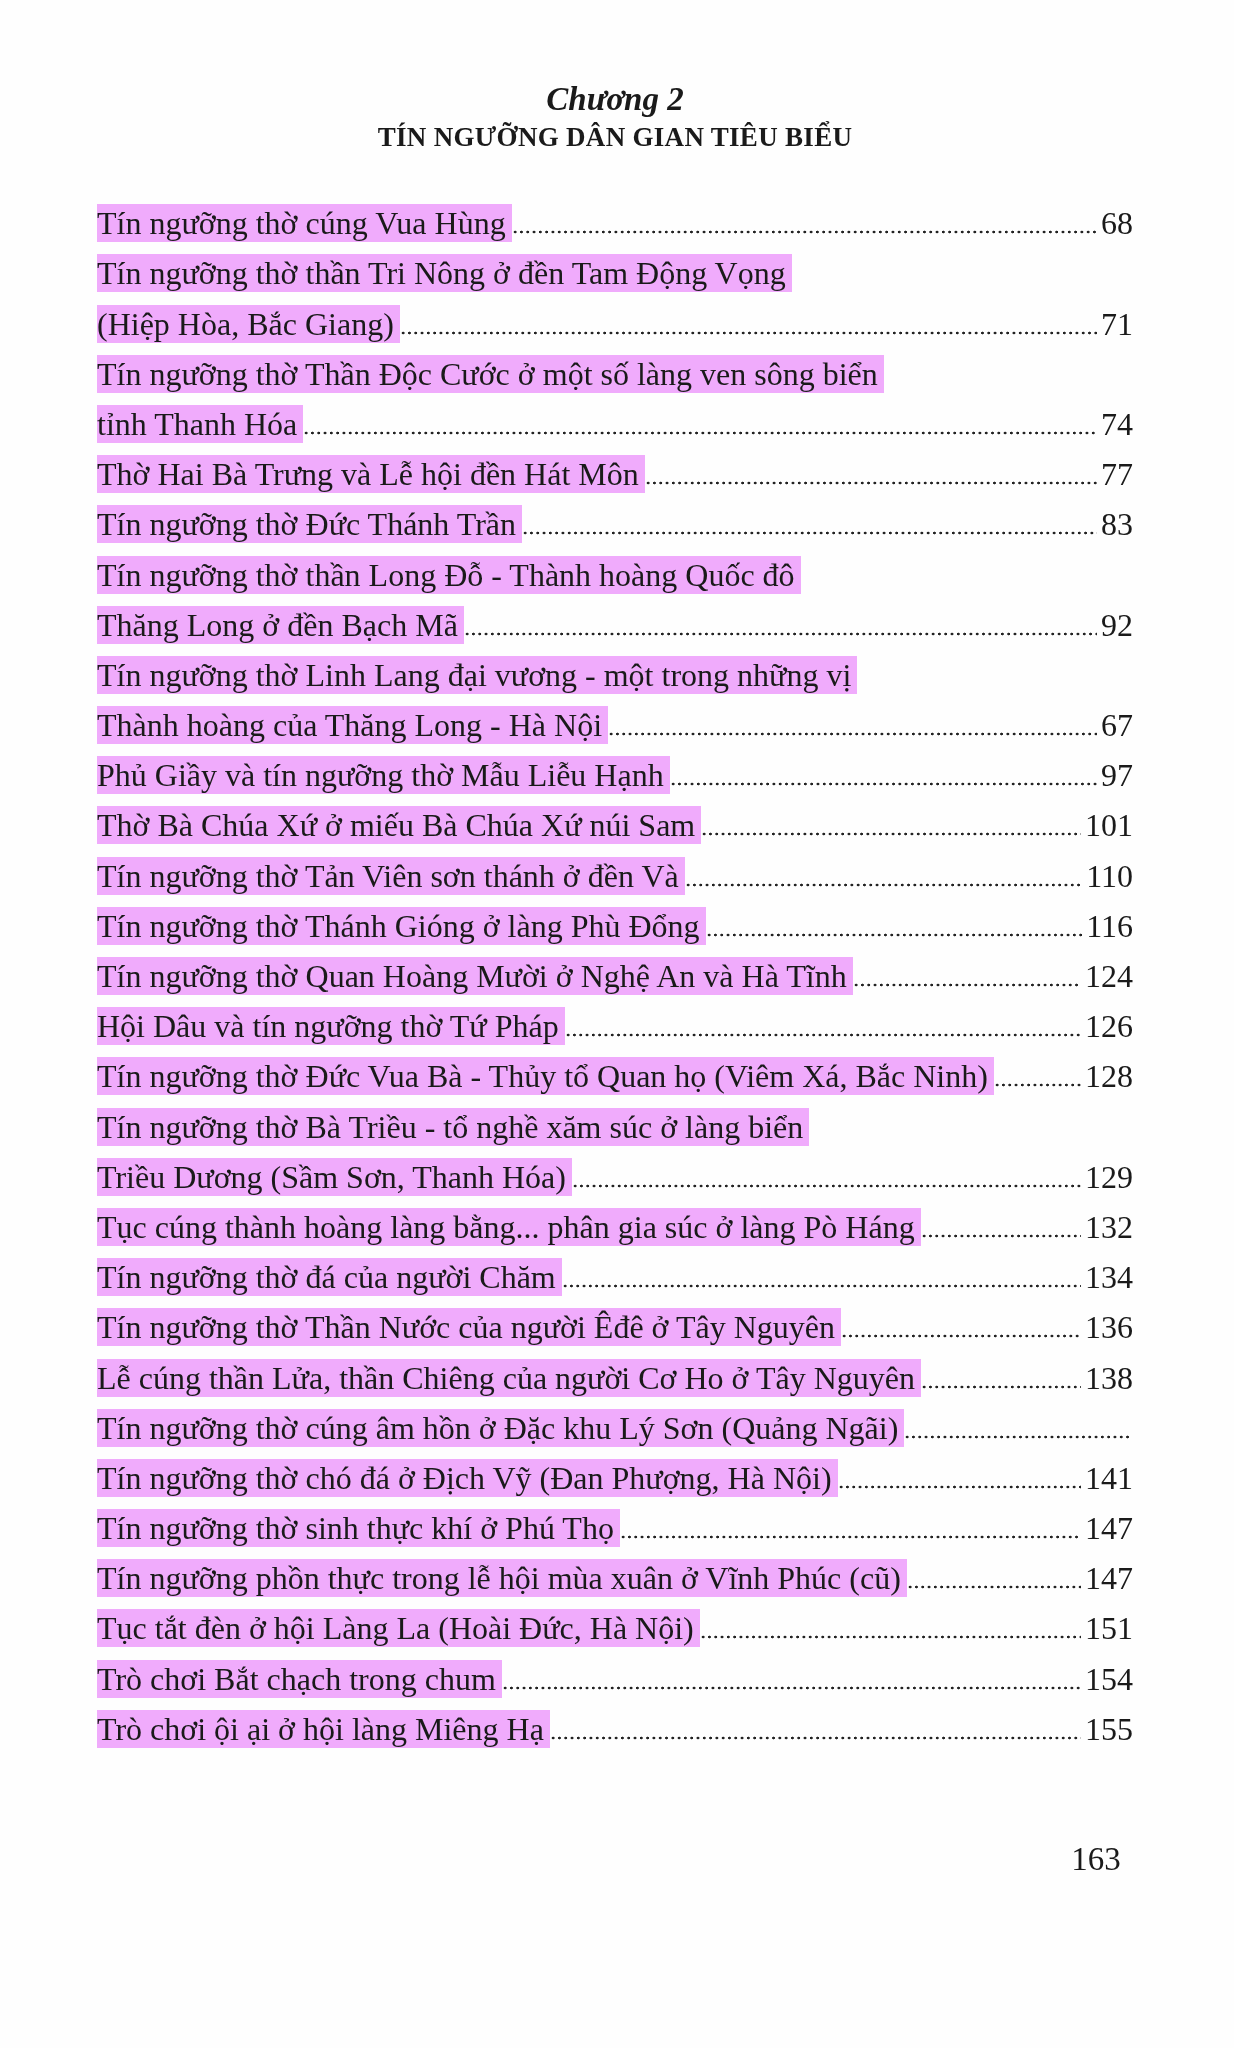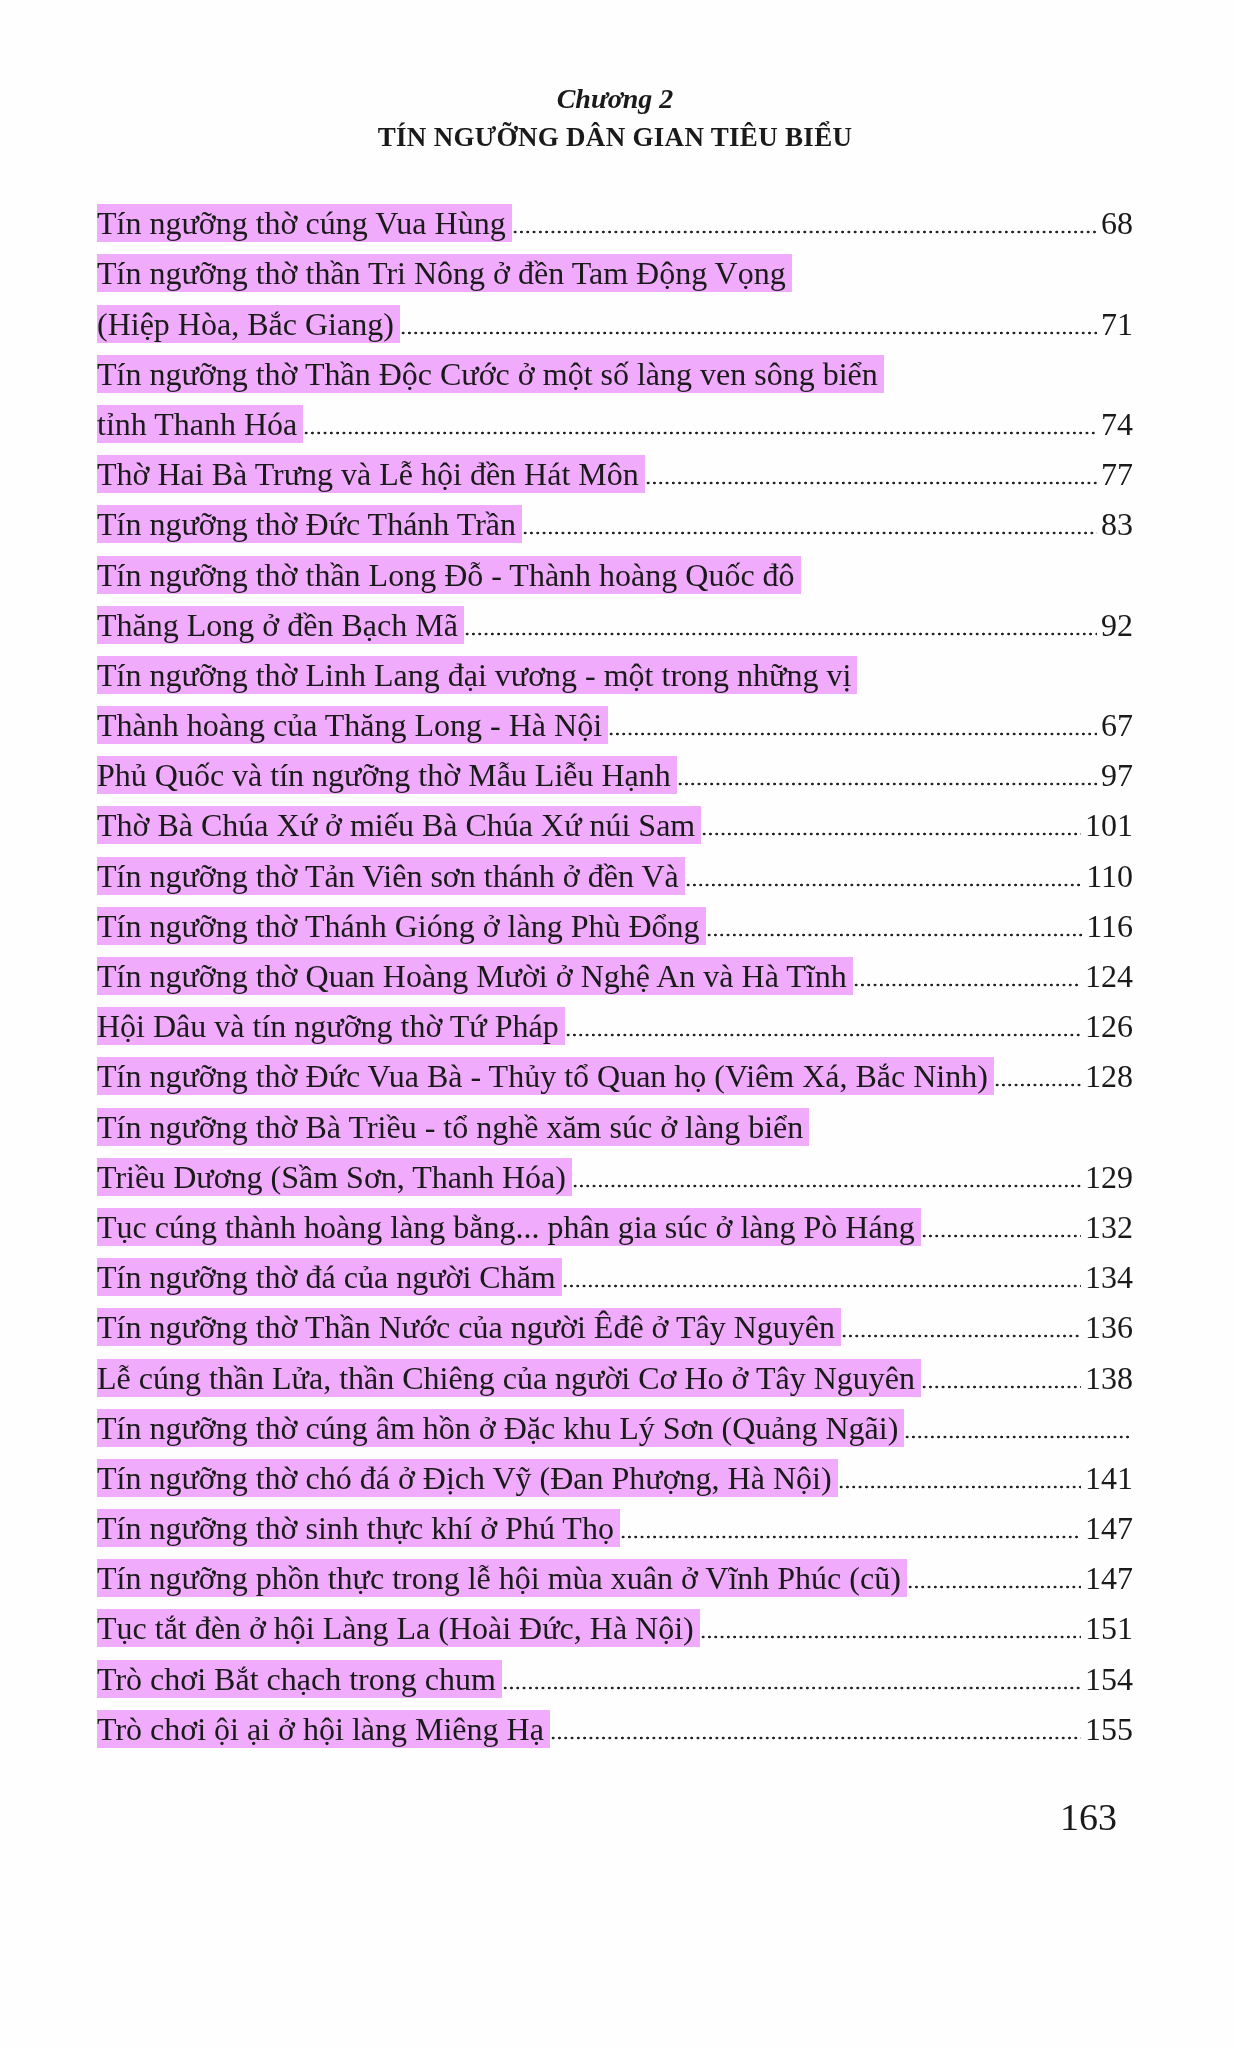--- a/index.html
+++ b/index.html
@@ -1,32 +1,32 @@
 <!DOCTYPE html>
 <html><head>
 <meta charset="utf-8">
 <style>
   html, body { margin: 0; padding: 0; background: #ffffff; }
   body { width: 1234px; height: 2048px; position: relative; overflow: hidden;
          font-family: "Liberation Serif", "DejaVu Serif", serif; color: #1a1a1a; }
   .page { position: absolute; left: 0; top: 0; width: 1234px; height: 2048px; background: #fefefe; }
   .chapter-label { position: absolute; left: 0; width: 1230px; top: 82px; text-align: center;
-                   font-style: italic; font-weight: bold; font-size: 28px; line-height: 34px; }
+                   font-style: italic; font-weight: bold; font-size: 33px; line-height: 34px; }
   .chapter-title { position: absolute; left: 0; width: 1230px; top: 120px; text-align: center;
                    font-weight: bold; font-size: 27px; line-height: 34px; letter-spacing: 0.3px; }
   .toc { position: absolute; left: 97px; top: 196px; width: 1036px; }
   .toc-line { position: relative; height: 50.2px; display: flex; align-items: flex-end;
               font-size: 32px; line-height: 38px; padding-bottom: 4px; box-sizing: border-box; white-space: nowrap; }
   .toc-text { flex: 0 0 auto; background: #f0abfc; padding-right: 6px; }
   .toc-leader { flex: 1 1 auto; height: 4px; margin-bottom: 8px;
                 background-image: radial-gradient(circle, #222 1.3px, transparent 1.6px);
                 background-size: 6.3px 4px; background-repeat: repeat-x; background-position: left center; }
   .toc-page { flex: 0 0 auto; padding-left: 4px; text-align: center; }
-  .folio { position: absolute; left: 1060px; top: 1798px; width: 72px; text-align: left;
-           font-size: 38px; line-height: 38px; }
+  .folio { position: absolute; left: 1060px; top: 1840px; width: 72px; text-align: center;
+           font-size: 33px; line-height: 38px; }
 </style>
 </head>
 <body>
 
 <div class="page">
   <div class="chapter-label">Chương 2</div>
   <div class="chapter-title">TÍN NGƯỠNG DÂN GIAN TIÊU BIỂU</div>
 
   <div class="toc" id="toc">
       <div class="toc-line">
@@ -74,21 +74,21 @@
       <div class="toc-line no-leader">
         <span class="toc-text">Tín ngưỡng thờ Linh Lang đại vương - một trong những vị</span>
         <span class="toc-page"></span>
       </div>
       <div class="toc-line">
         <span class="toc-text">Thành hoàng của Thăng Long - Hà Nội</span>
         <span class="toc-leader"></span>
         <span class="toc-page">67</span>
       </div>
       <div class="toc-line">
-        <span class="toc-text">Phủ Quốc và tín ngưỡng thờ Mẫu Liễu Hạnh</span>
+        <span class="toc-text">Phủ Giầy và tín ngưỡng thờ Mẫu Liễu Hạnh</span>
         <span class="toc-leader"></span>
         <span class="toc-page">97</span>
       </div>
       <div class="toc-line">
         <span class="toc-text">Thờ Bà Chúa Xứ ở miếu Bà Chúa Xứ núi Sam</span>
         <span class="toc-leader"></span>
         <span class="toc-page">101</span>
       </div>
       <div class="toc-line">
         <span class="toc-text">Tín ngưỡng thờ Tản Viên sơn thánh ở đền Và</span>

